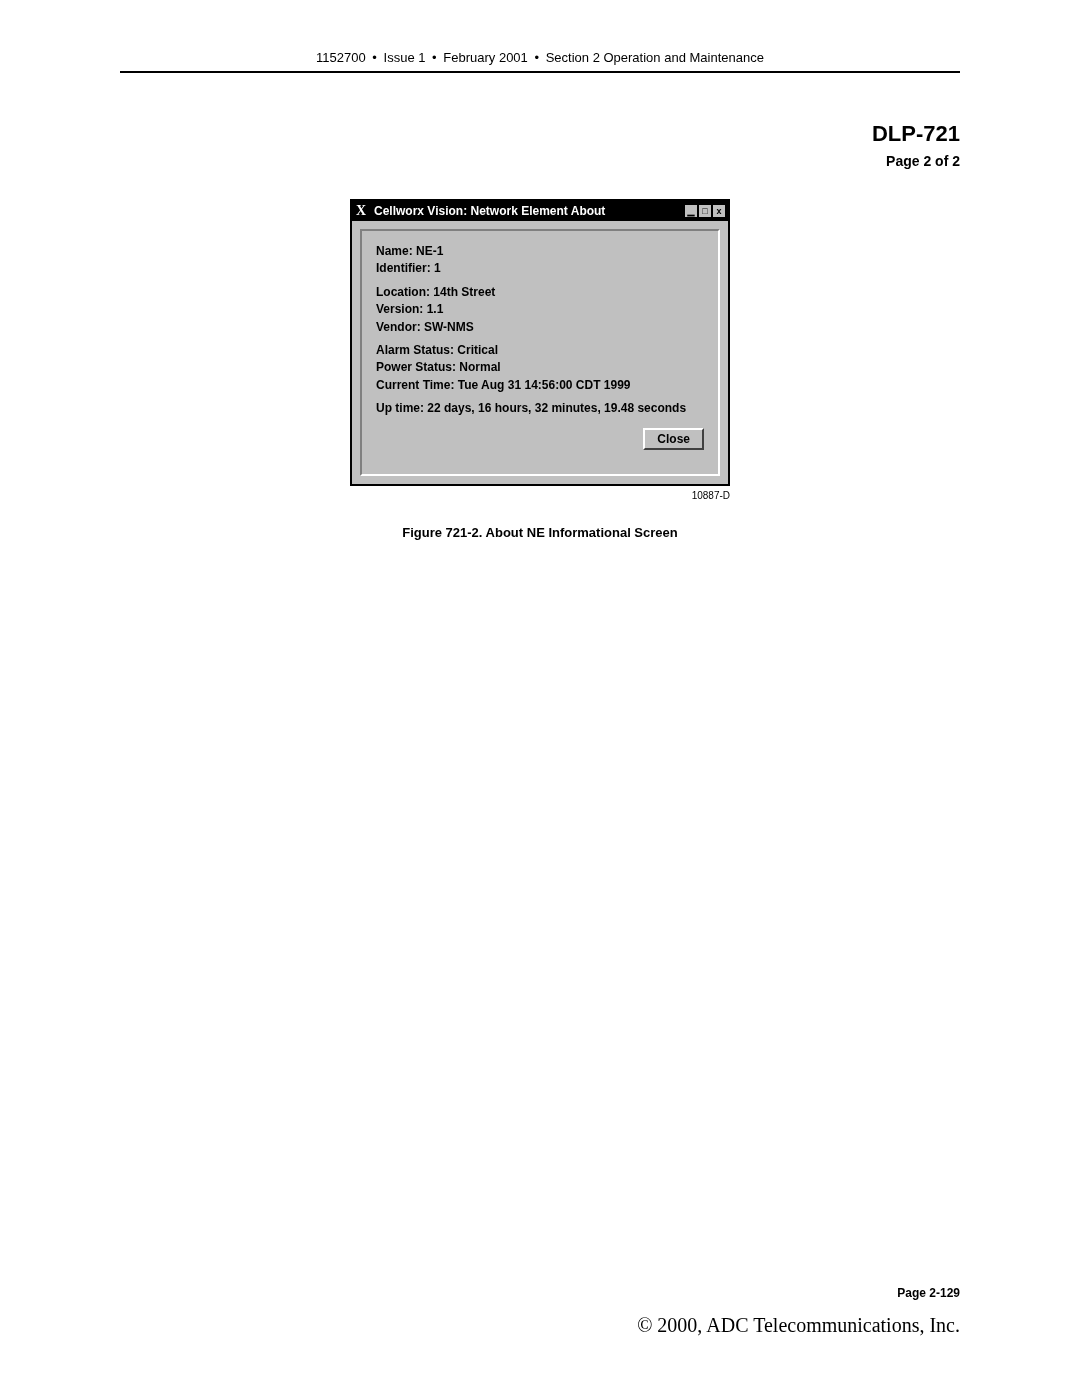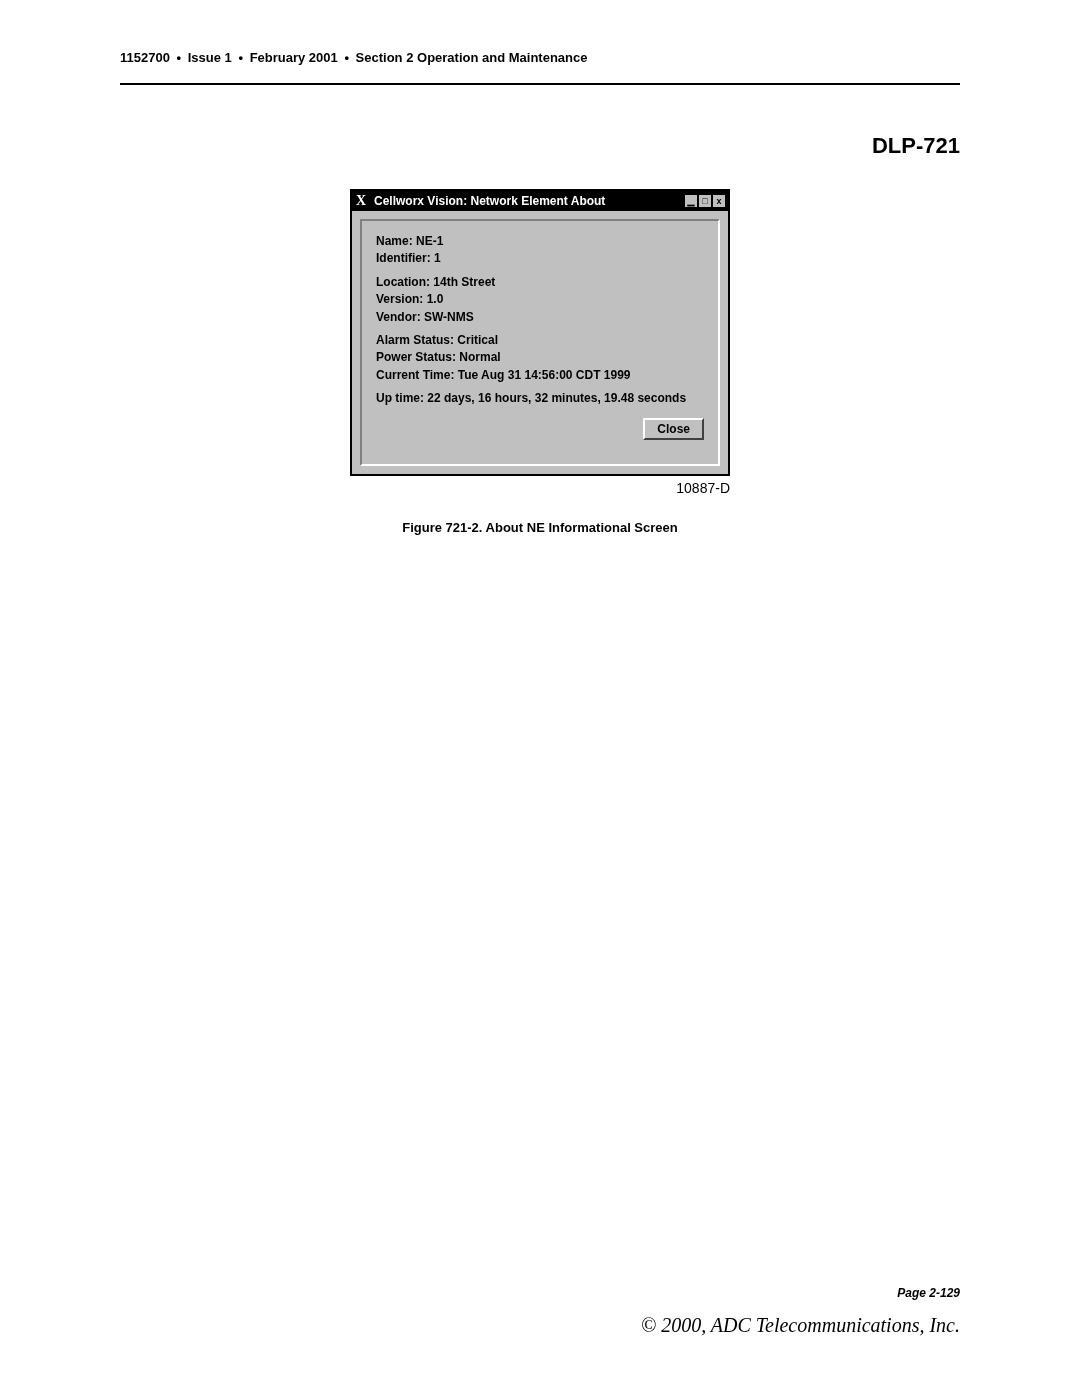--- a/index.html
+++ b/index.html
@@ -12,25 +12,24 @@
     position: relative;
   }
   .page {
     position: absolute;
     left: 120px;
     right: 120px;
     top: 50px;
     bottom: 60px;
   }
   .header-line {
-    text-align: left;
+    text-align: center;
     font-size: 13px;
-    padding-bottom: 18px;
+    padding-bottom: 6px;
     border-bottom: 2px solid #000;
-    font-weight: bold;
   }
   .bullet { padding: 0 3px; }
   .dlp-block {
     text-align: right;
     margin-top: 48px;
     margin-bottom: 30px;
   }
   .dlp-title { font-size: 22px; font-weight: bold; }
   .dlp-page { font-size: 14px; font-weight: bold; margin-top: 6px; }
   .figure-wrap {
@@ -96,76 +95,76 @@
     border: 2px solid #fff;
     border-right-color: #404040;
     border-bottom-color: #404040;
     padding: 2px 12px;
     font-size: 12px;
     font-weight: bold;
     cursor: default;
   }
   .fig-id {
     text-align: right;
-    font-size: 14px;
+    font-size: 10px;
     margin-top: 4px;
   }
   .fig-caption {
     text-align: center;
     font-size: 13px;
     font-weight: bold;
     margin-top: 24px;
   }
   .footer {
     position: absolute;
     bottom: 0;
     right: 0;
     text-align: right;
     font-size: 12px;
-    font-style: italic;
   }
   .footer .pn { font-weight: bold; }
   .footer .cp { font-family: "Times New Roman", serif; font-size: 20px; margin-top: 14px; }
 </style>
 </head>
 <body>
 
 <div class="page">
   <div class="header-line">
     <span>1152700</span>
     <span class="bullet">•</span>
     <span>Issue 1</span>
     <span class="bullet">•</span>
     <span>February 2001</span>
     <span class="bullet">•</span>
     <span>Section 2 Operation and Maintenance</span>
   </div>
 
   <div class="dlp-block">
     <div class="dlp-title">DLP-721</div>
+    <div class="dlp-page">Page 2 of 2</div>
   </div>
 
   <div class="figure-wrap">
     <div class="window">
       <div class="titlebar">
         <div class="titlebar-x">X</div>
         <div class="titlebar-text">Cellworx Vision: Network Element About</div>
         <div class="titlebar-btns">
           <div class="tbtn">▁</div>
           <div class="tbtn">□</div>
           <div class="tbtn">x</div>
         </div>
       </div>
       <div class="client">
         <div class="inset">
           <div class="field">Name: NE-1</div>
           <div class="field">Identifier:  1</div>
           <div class="group-gap"></div>
           <div class="field">Location:  14th Street</div>
-          <div class="field">Version: 1.0</div>
+          <div class="field">Version: 1.1</div>
           <div class="field">Vendor: SW-NMS</div>
           <div class="group-gap"></div>
           <div class="field">Alarm Status: Critical</div>
           <div class="field">Power Status:  Normal</div>
           <div class="field">Current Time: Tue Aug 31 14:56:00 CDT 1999</div>
           <div class="group-gap"></div>
           <div class="field">Up time: 22 days, 16 hours, 32 minutes, 19.48 seconds</div>
           <div class="btn-row">
             <span class="close-btn">Close</span>
           </div>

